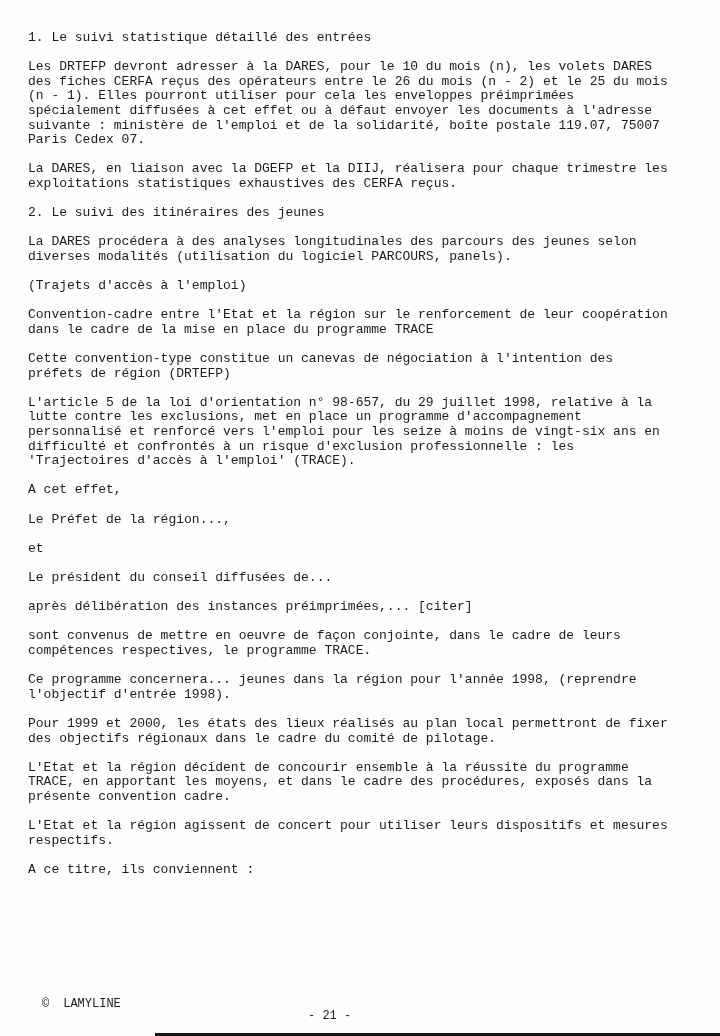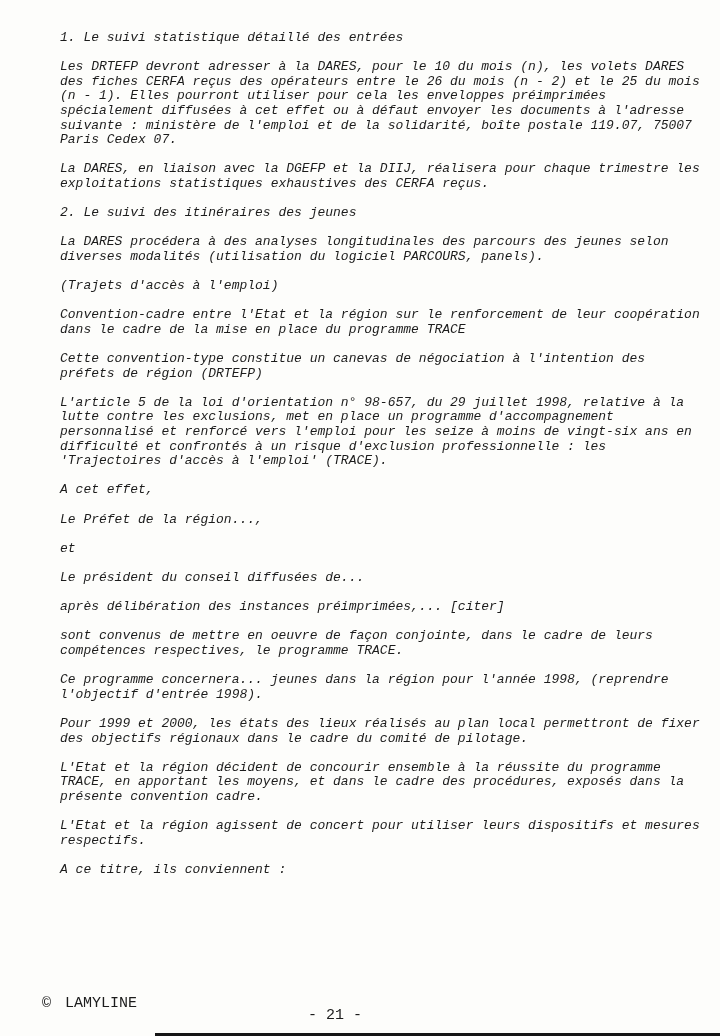--- a/index.html
+++ b/index.html
@@ -10,39 +10,38 @@
     height: 1036px;
     margin: 0 auto;
     background: #fdfdfb;
     overflow: hidden;
     font-family: "Liberation Mono", "DejaVu Sans Mono", monospace;
     color: #1c1c1c;
   }
   .content {
     position: absolute;
     top: 31px;
-    left: 60px;
+    left: 28px;
     width: 656px;
-    font-style: italic;
   }
   .content p {
     margin: 14.6px 0 0 0;
     font-size: 13px;
     line-height: 14.6px;
     white-space: pre-wrap;
     word-break: normal;
   }
   .content p:first-child { margin-top: 0; }
   .footer {
     position: absolute;
     top: 997px;
     left: 0;
     width: 720px;
     height: 20px;
-    font-size: 15px;
+    font-size: 12px;
     line-height: 14.6px;
   }
   .copyright {
     position: absolute;
     left: 42px;
     top: 0;
     white-space: pre;
   }
   .copyright .sym { margin-right: 14px; }
   .page-number {

